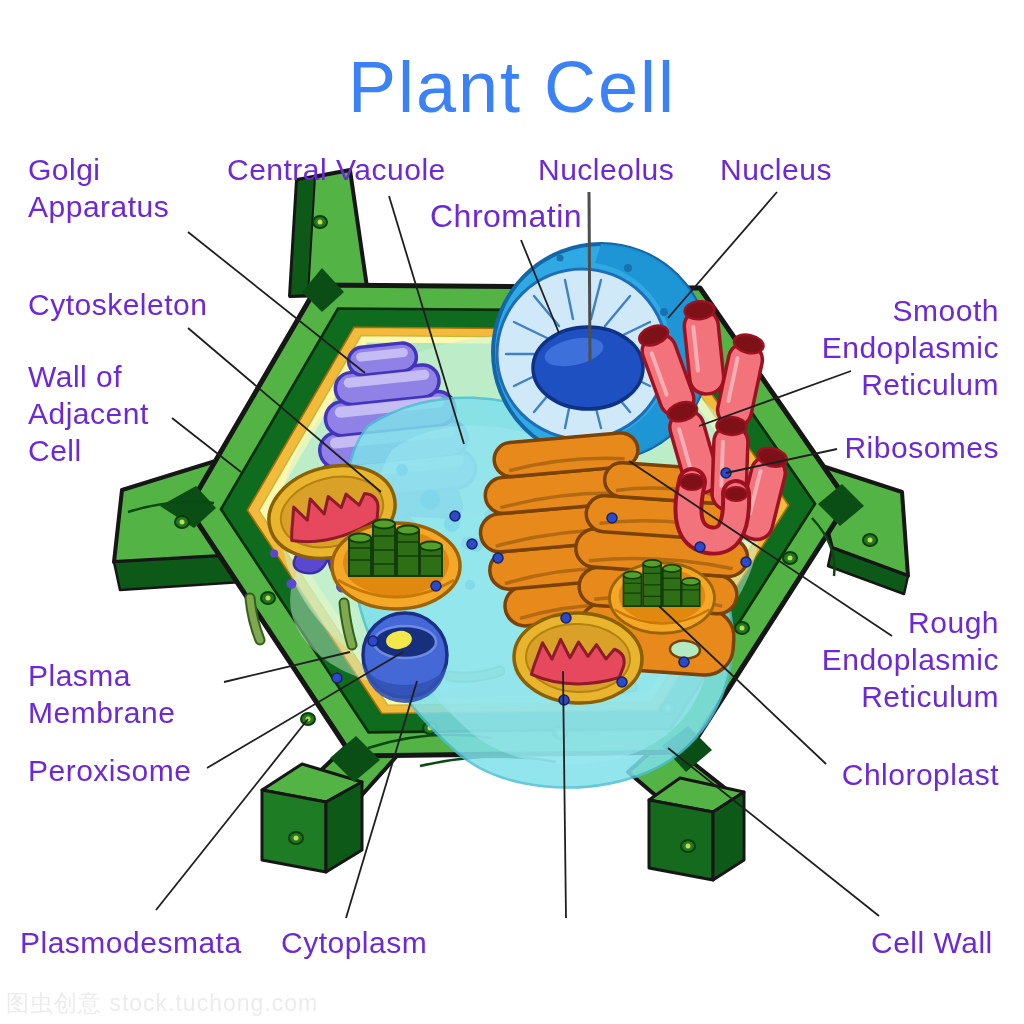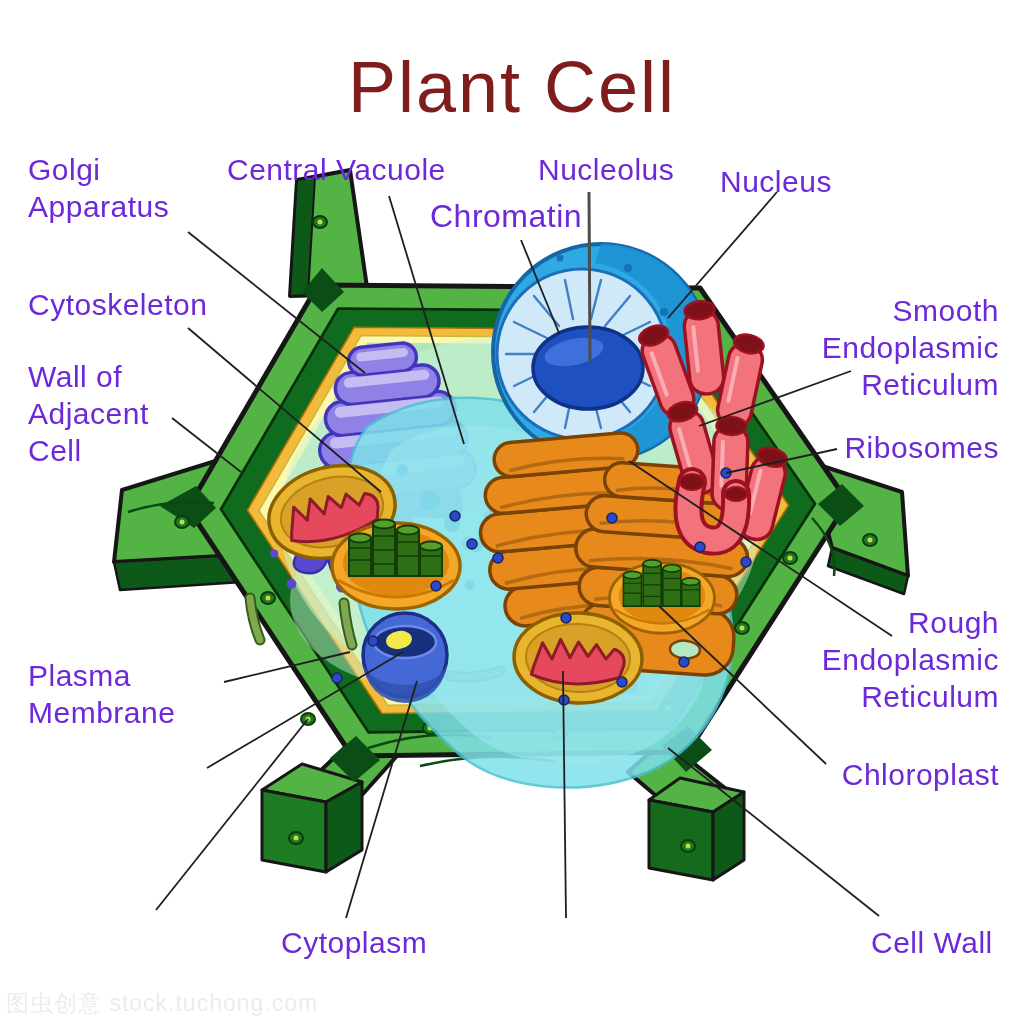--- a/index.html
+++ b/index.html
@@ -4,21 +4,21 @@
 <style>
   html,body{margin:0;padding:0;background:#ffffff;}
   #stage{position:relative;width:1024px;height:1024px;background:#fff;overflow:hidden;
          font-family:"Liberation Sans", sans-serif;}
   #cell-svg{position:absolute;left:0;top:0;}
   .lbl{position:absolute;white-space:pre-line;font-size:30px;line-height:37px;
        color:#6d28d9;letter-spacing:0.5px;}
   .lbl.right{text-align:right;right:25px;}
   .lbl.small{font-size:32px;line-height:30px;}
   #title{position:absolute;left:0;right:0;top:46px;text-align:center;
-         font-size:72px;letter-spacing:2px;color:#7f1d1d;}
+         font-size:72px;letter-spacing:2px;color:#3b82f6;}
   #watermark{position:absolute;left:6px;top:988px;font-size:23px;
              color:#ececec;letter-spacing:1px;}
 </style>
 </head>
 <body>
 
 <div id="stage">
 
 <svg id="cell-svg" width="1024" height="1024" viewBox="0 0 1024 1024">
   <defs>
@@ -330,33 +330,35 @@
   </g>
 </svg>
 
 <div id="title">Plant Cell</div>
 
 <div class="lbl" style="left:28px;top:151px;">Golgi
 Apparatus</div>
 <div class="lbl" style="left:227px;top:151px;">Central Vacuole</div>
 <div class="lbl small" style="left:430px;top:201px;">Chromatin</div>
 <div class="lbl" style="left:513px;top:151px;margin-left:25px;">Nucleolus</div>
-<div class="lbl" style="left:720px;top:151px;margin-top:12px;">Nucleus</div>
+<div class="lbl" style="left:720px;top:151px;">Nucleus</div>
 <div class="lbl right" style="top:292px;">Smooth
 Endoplasmic
 Reticulum</div>
 <div class="lbl right" style="top:429px;">Ribosomes</div>
 <div class="lbl" style="left:28px;top:286px;">Cytoskeleton</div>
 <div class="lbl" style="left:28px;top:358px;">Wall of
 Adjacent
 Cell</div>
 <div class="lbl right" style="top:604px;">Rough
 Endoplasmic
 Reticulum</div>
 <div class="lbl" style="left:28px;top:657px;">Plasma
 Membrane</div>
 <div class="lbl right" style="top:756px;">Chloroplast</div>
+<div class="lbl" style="left:28px;top:752px;">Peroxisome</div>
+<div class="lbl" style="left:20px;top:924px;">Plasmodesmata</div>
 <div class="lbl" style="left:281px;top:924px;">Cytoplasm</div>
 <div class="lbl" style="left:871px;top:924px;">Cell Wall</div>
 
 <div id="watermark">图虫创意 stock.tuchong.com</div>
 
 </div>
 
 </body></html>

